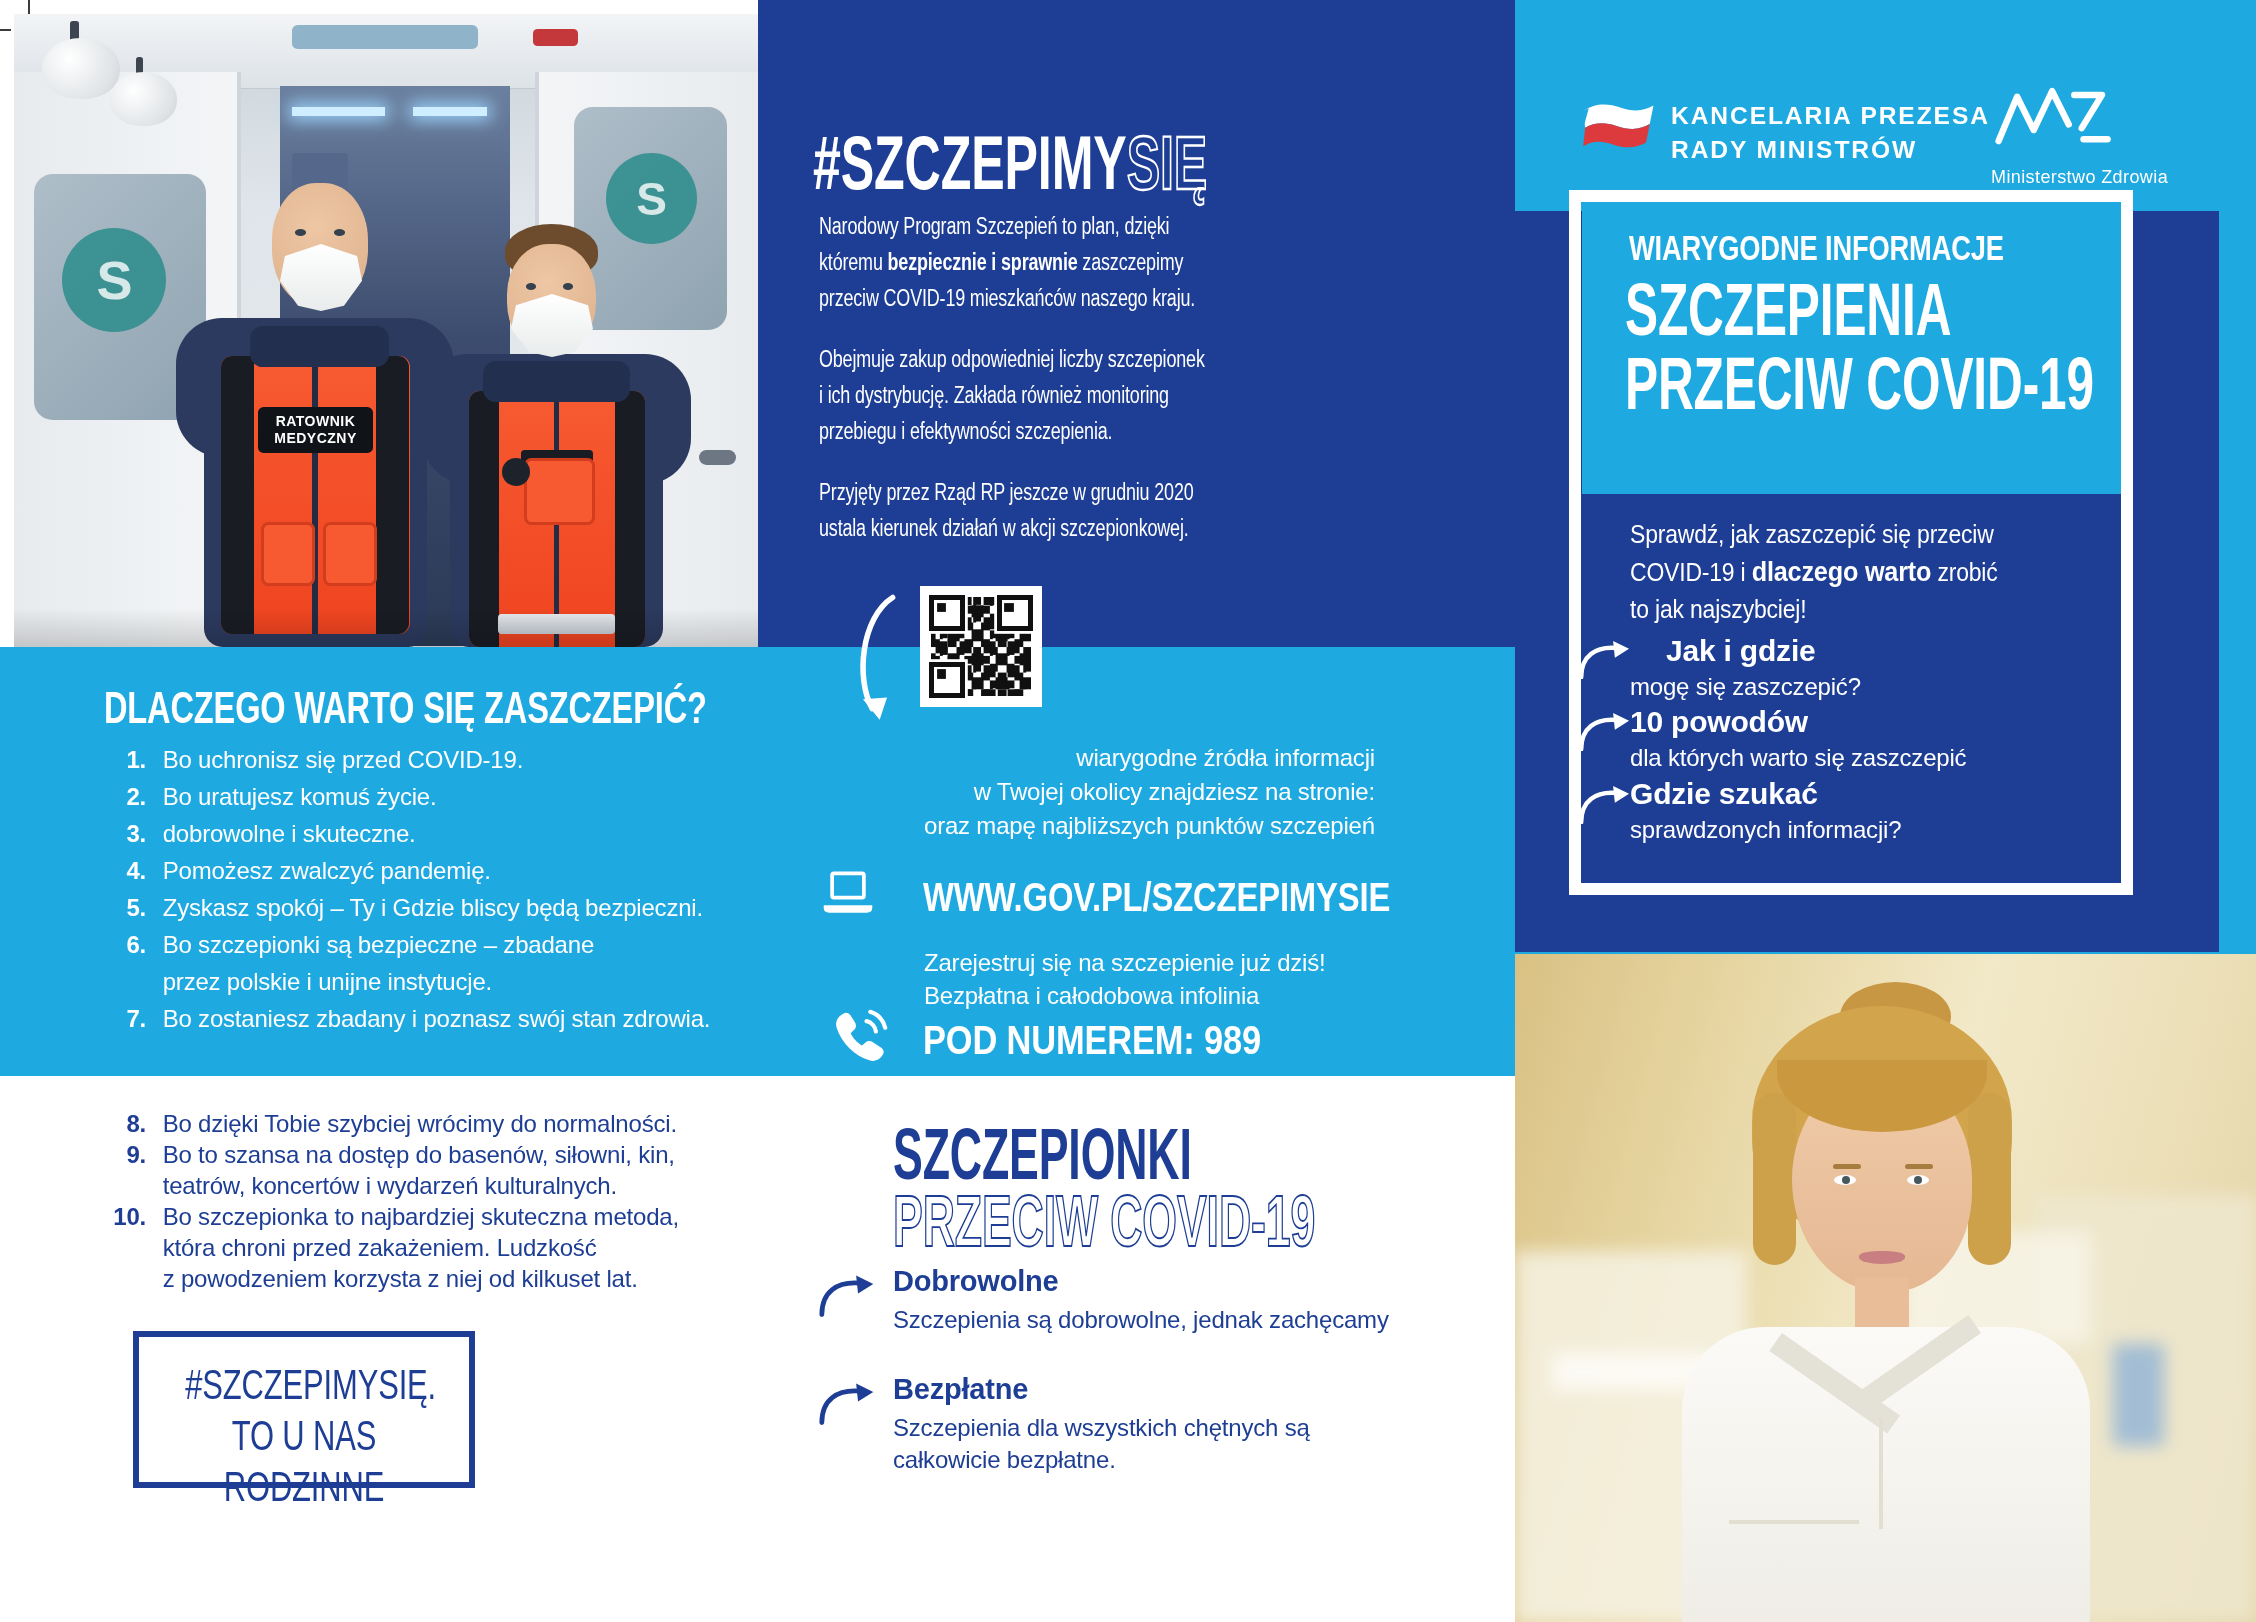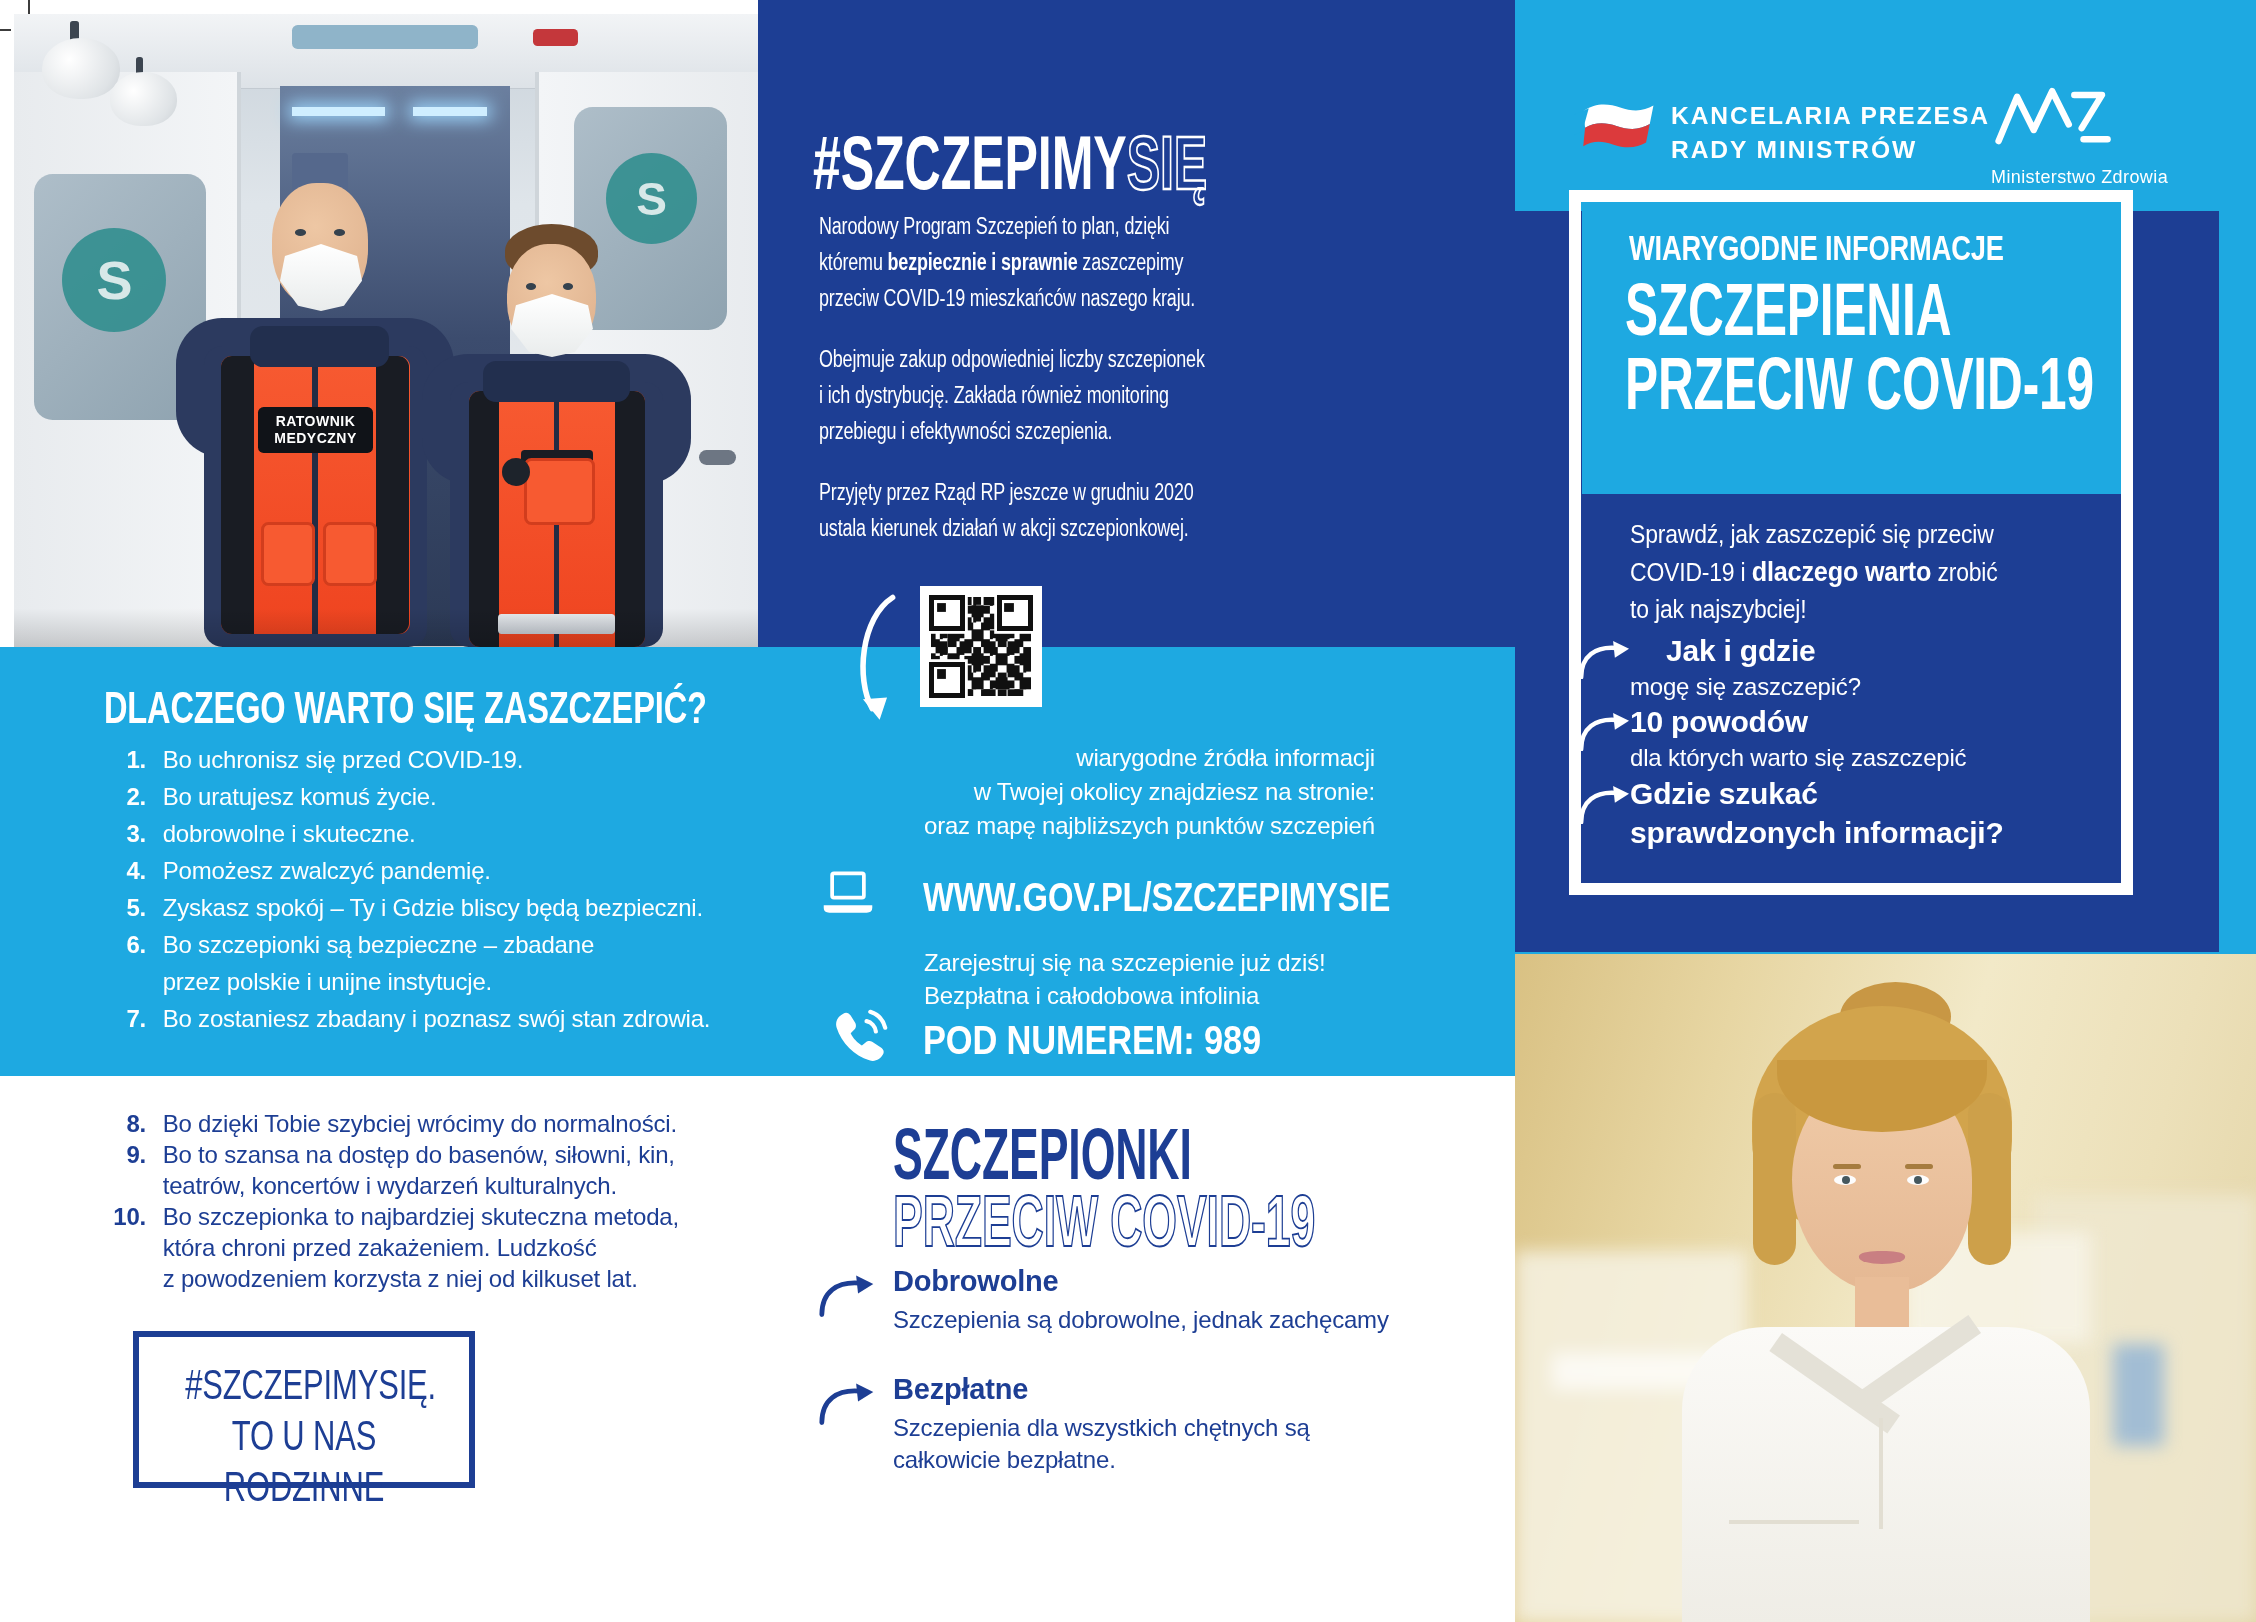--- a/index.html
+++ b/index.html
@@ -409,21 +409,21 @@
     <path d="M40 1 L58 10 L42 20 Z" fill="currentColor"></path>
   </svg>
   <div class="abs white nowrap" style="left:1630px;top:705px;font-size:30px;font-weight:700;"><span>10 powodów</span></div>
   <div class="abs white nowrap" style="left:1630px;top:744px;font-size:24px;"><span>dla których warto się zaszczepić</span></div>
 
   <svg class="abs white" style="left:1577px;top:785px;" width="58" height="39" viewBox="0 0 64 44">
     <path d="M4 42 C4 18 20 7 44 9" fill="none" stroke="currentColor" stroke-width="5" stroke-linecap="round"></path>
     <path d="M40 1 L58 10 L42 20 Z" fill="currentColor"></path>
   </svg>
   <div class="abs white nowrap" style="left:1630px;top:777px;font-size:30px;font-weight:700;"><span>Gdzie szukać</span></div>
-  <div class="abs white nowrap" style="left:1630px;top:816px;font-size:30px;font-weight:bold;"><span>sprawdzonych informacji?</span></div>
+  <div class="abs white nowrap" style="left:1630px;top:816px;font-size:24px;"><span>sprawdzonych informacji?</span></div>
 
   <div class="abs photo2">
     <div class="blur" style="left:0;top:297px;width:232px;height:372px;background:rgba(246,242,227,.85);"></div>
     <div class="blur" style="left:37px;top:399px;width:167px;height:37px;background:rgba(255,255,255,.7);"></div>
     <div class="blur" style="left:519px;top:241px;width:223px;height:428px;background:rgba(239,231,207,.85);"></div>
     <div class="blur" style="left:598px;top:390px;width:51px;height:102px;background:rgba(143,179,214,.8);"></div>
     <div class="blur" style="left:390px;top:278px;width:186px;height:111px;background:rgba(248,245,234,.8);"></div>
 
     <div class="nw" style="left:158px;top:28px;width:427px;height:641px;">
       <div class="nw bun" style="left:167px;top:0;width:111px;height:69px;"></div>

